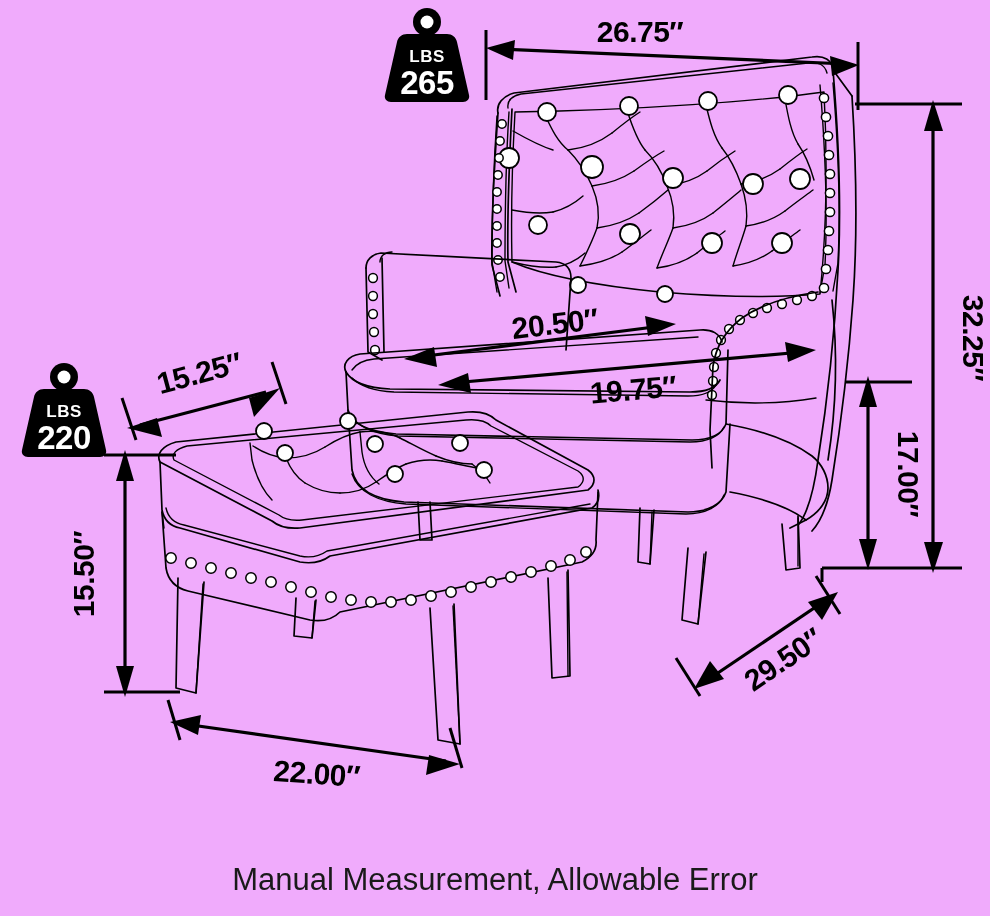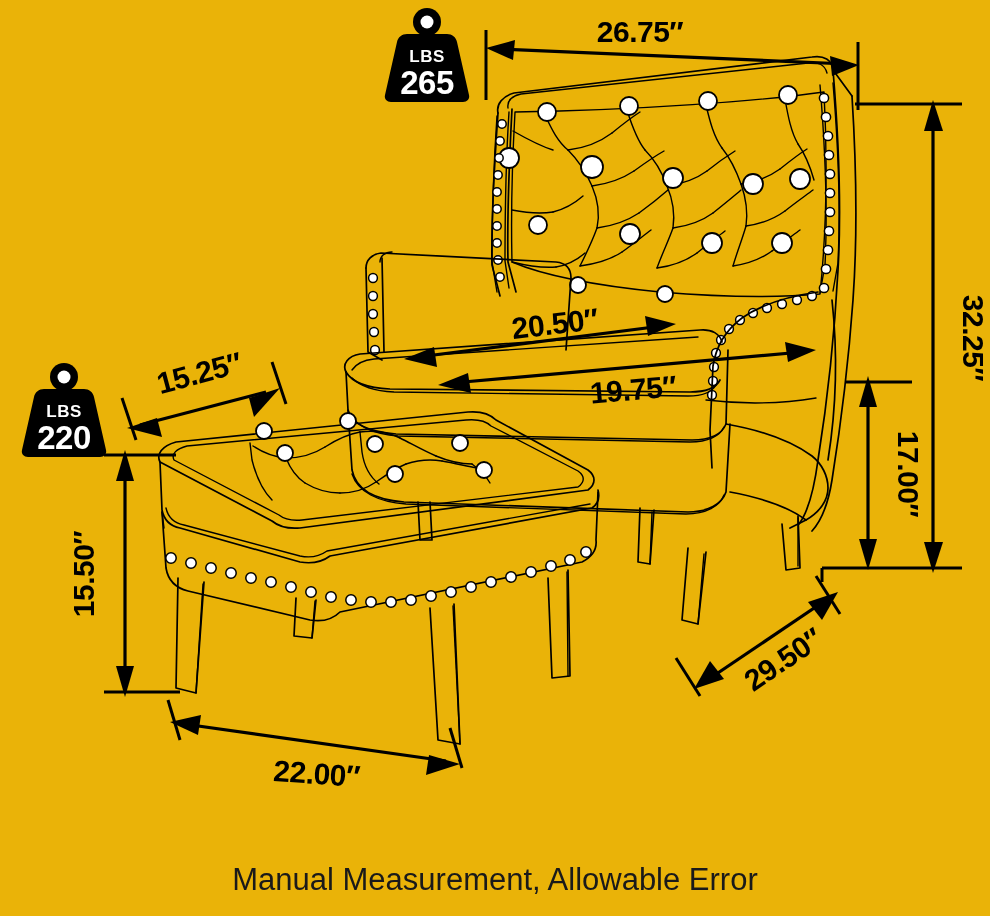--- a/index.html
+++ b/index.html
@@ -9,21 +9,21 @@
     background: #ffffff;
   }
   body {
     font-family: "Liberation Sans", sans-serif;
     color: #000000;
   }
   #stage {
     position: relative;
     width: 990px;
     height: 916px;
-    background: #eab308;
+    background: #f0abfc;
     overflow: hidden;
   }
   #diagram-svg {
     position: absolute;
     left: 0;
     top: 0;
     width: 990px;
     height: 916px;
     display: block;
   }

